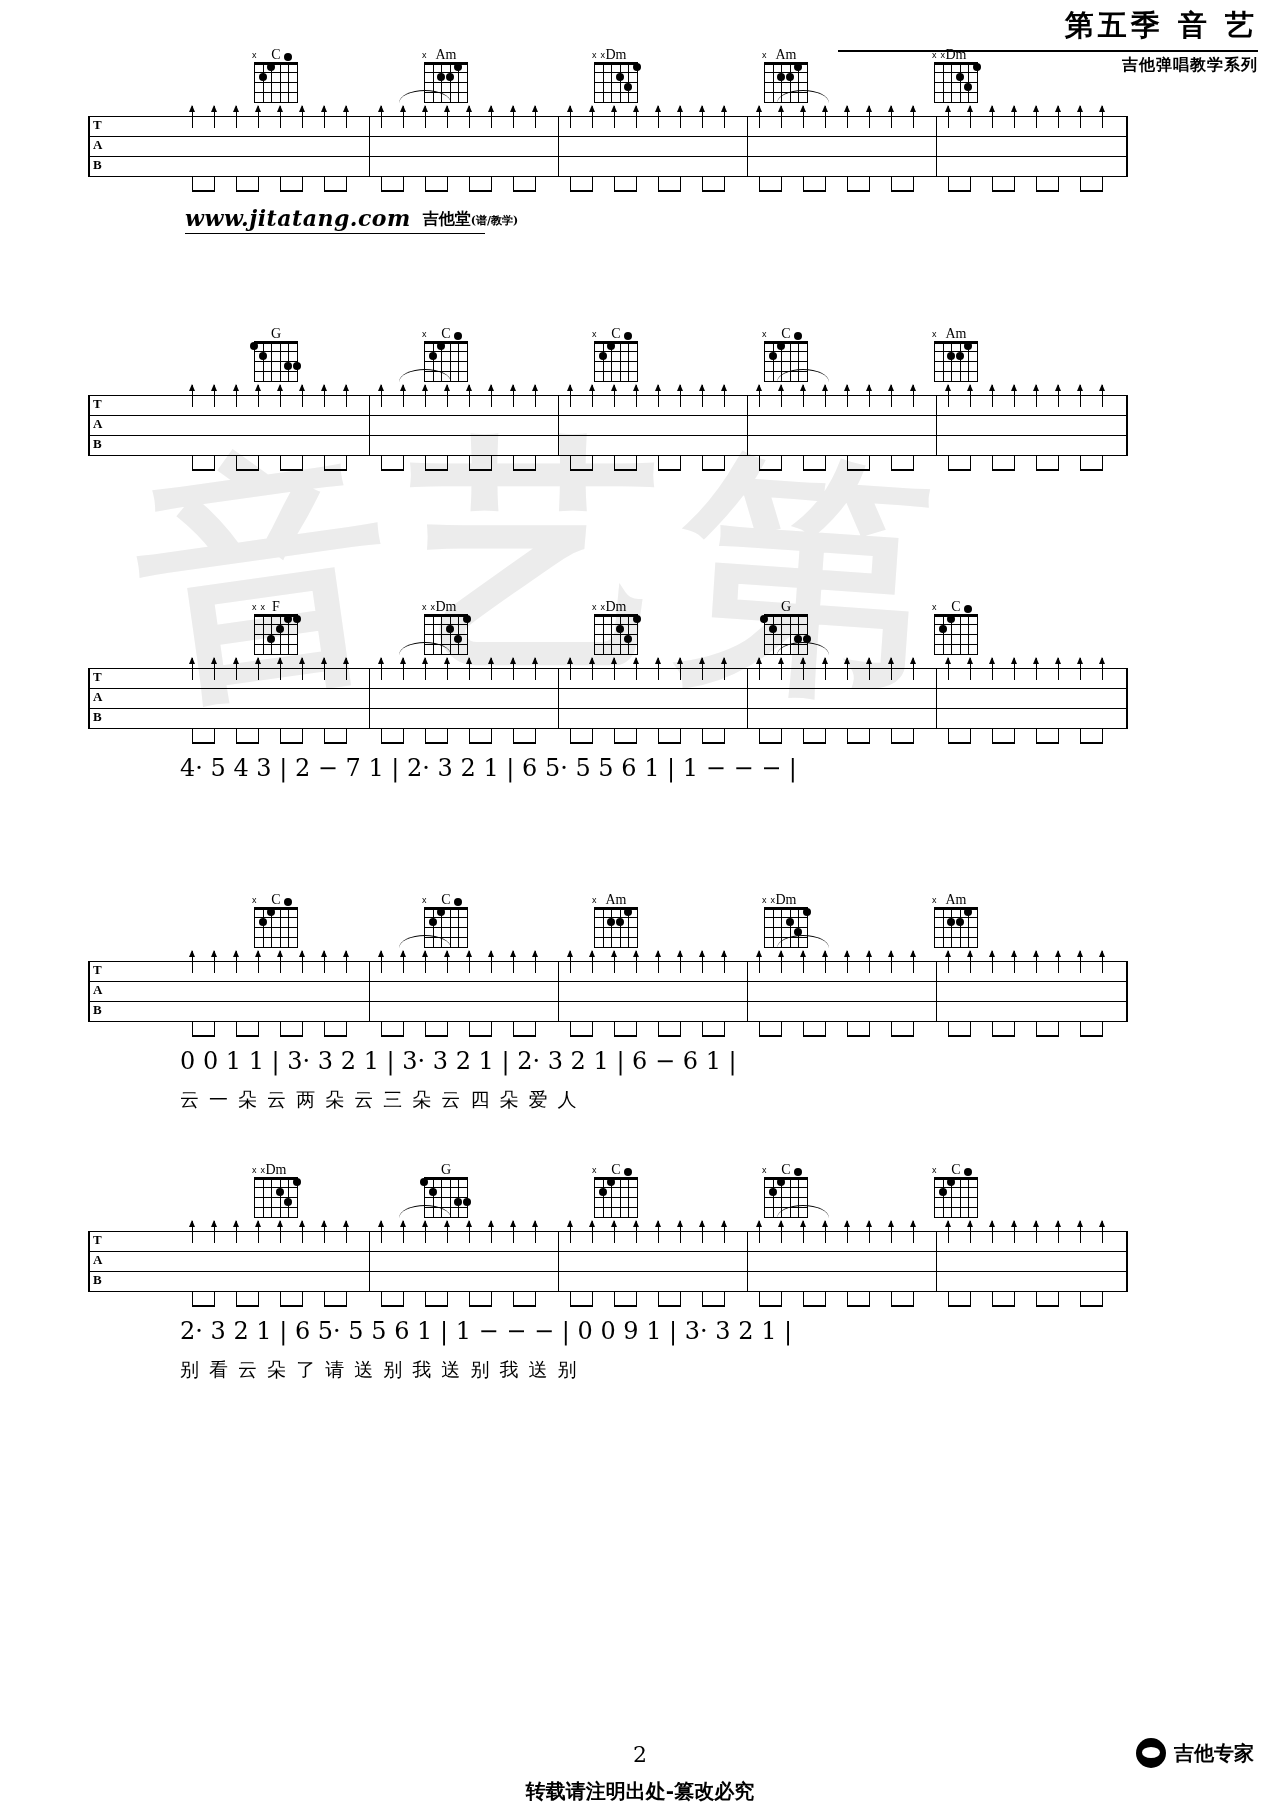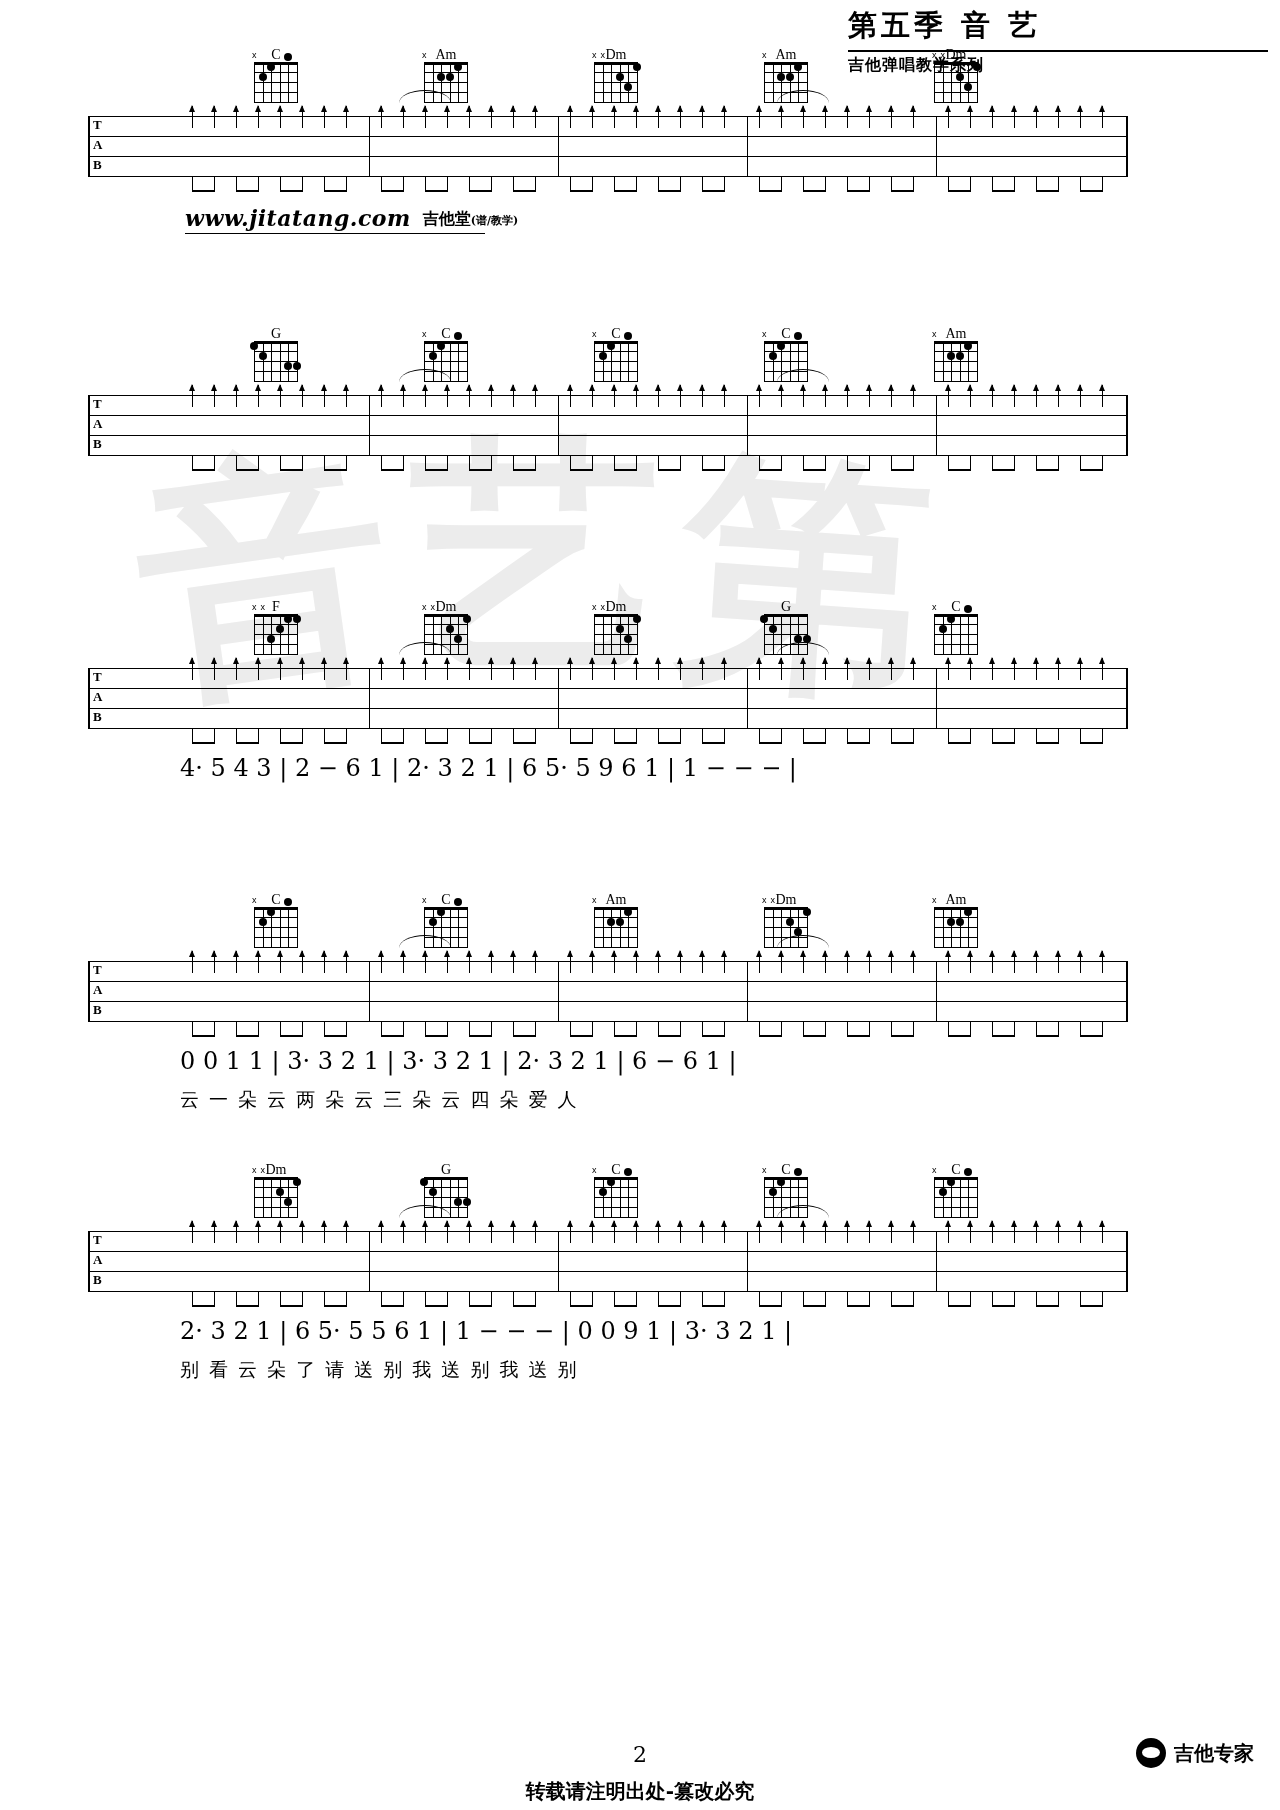--- a/index.html
+++ b/index.html
@@ -15,22 +15,22 @@
     color: #000;
     overflow: hidden;
   }
 
   
   #header {
     position: absolute;
     top: 0;
     right: 0;
     width: 420px;
-    text-align: left;
-    padding-right: 12px;
+    text-align: right;
+    padding-right: 22px;
   }
   #header .title-cn {
     font-family: "DejaVu Serif", serif;
     font-weight: bold;
     font-size: 29px;
     letter-spacing: 4px;
     margin-top: 6px;
     white-space: nowrap;
   }
   #header .title-rule {
@@ -1016,21 +1016,21 @@
         <div class="arrow up" style="left: 1010px;"></div>
         <div class="stem" style="left: 1014px;"></div>
         <div class="beam" style="left: 860px; width: 22px;"></div>
         <div class="beam" style="left: 904px; width: 22px;"></div>
         <div class="beam" style="left: 948px; width: 22px;"></div>
         <div class="beam" style="left: 992px; width: 22px;"></div>
         <div class="slur" style="left: 311px; width: 52px;"></div>
         <div class="slur" style="left: 689px; width: 52px;"></div>
       </div>
       <div class="notation">
-        <div class="nrow">4· 5 4 3 | 2 − 6 1 | 2· 3 2 1 | 6 5· 5 9 6 1 | 1 − − − |</div>
+        <div class="nrow">4· 5 4 3 | 2 − 7 1 | 2· 3 2 1 | 6 5· 5 5 6 1 | 1 − − − |</div>
       </div>
     </div>
     <div class="system" style="top: 893px;">
       <div class="chords">
         <div class="chord" style="left: 160px;">
           <div class="cname">C</div>
           <div class="grid">
             <div class="nut"></div>
             <div class="hline" style="top: 10px;"></div>
             <div class="hline" style="top: 20px;"></div>

